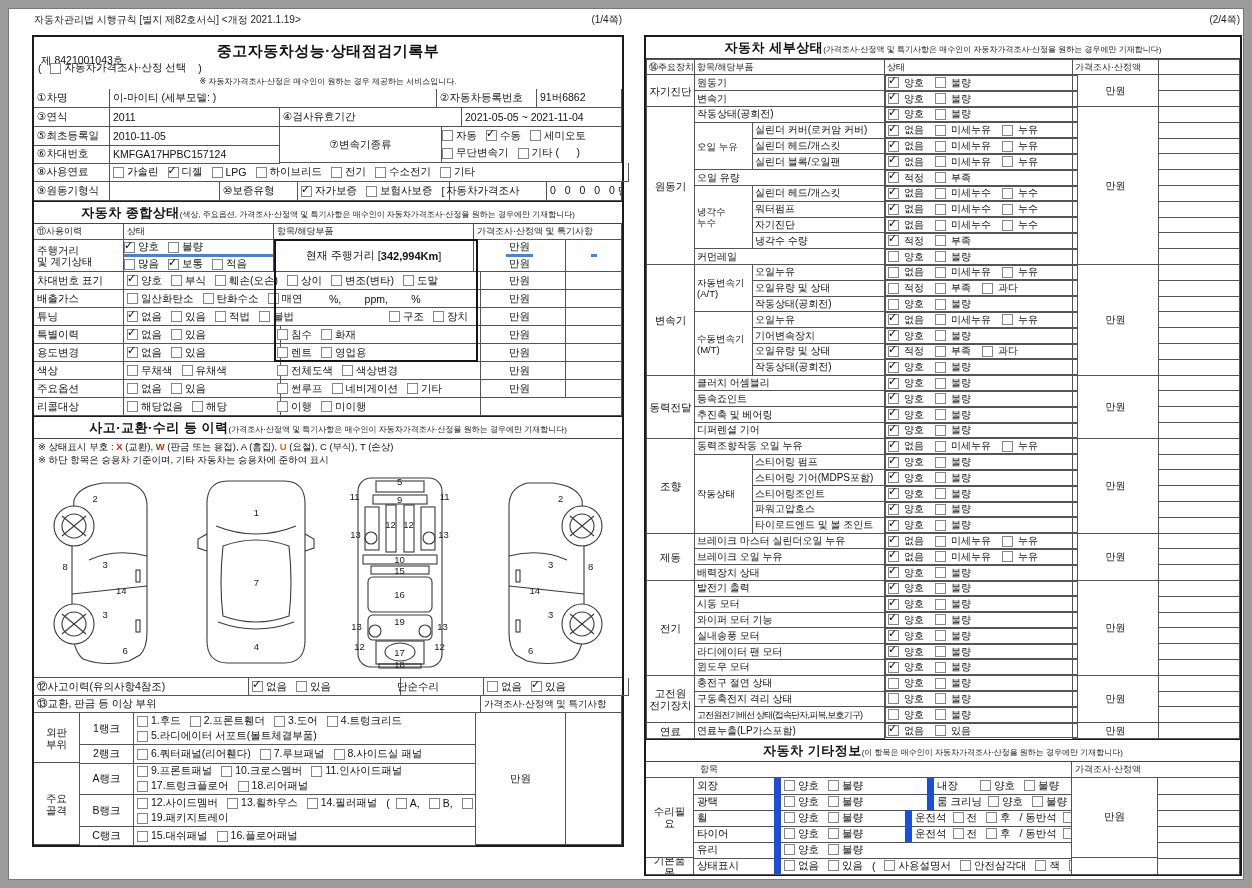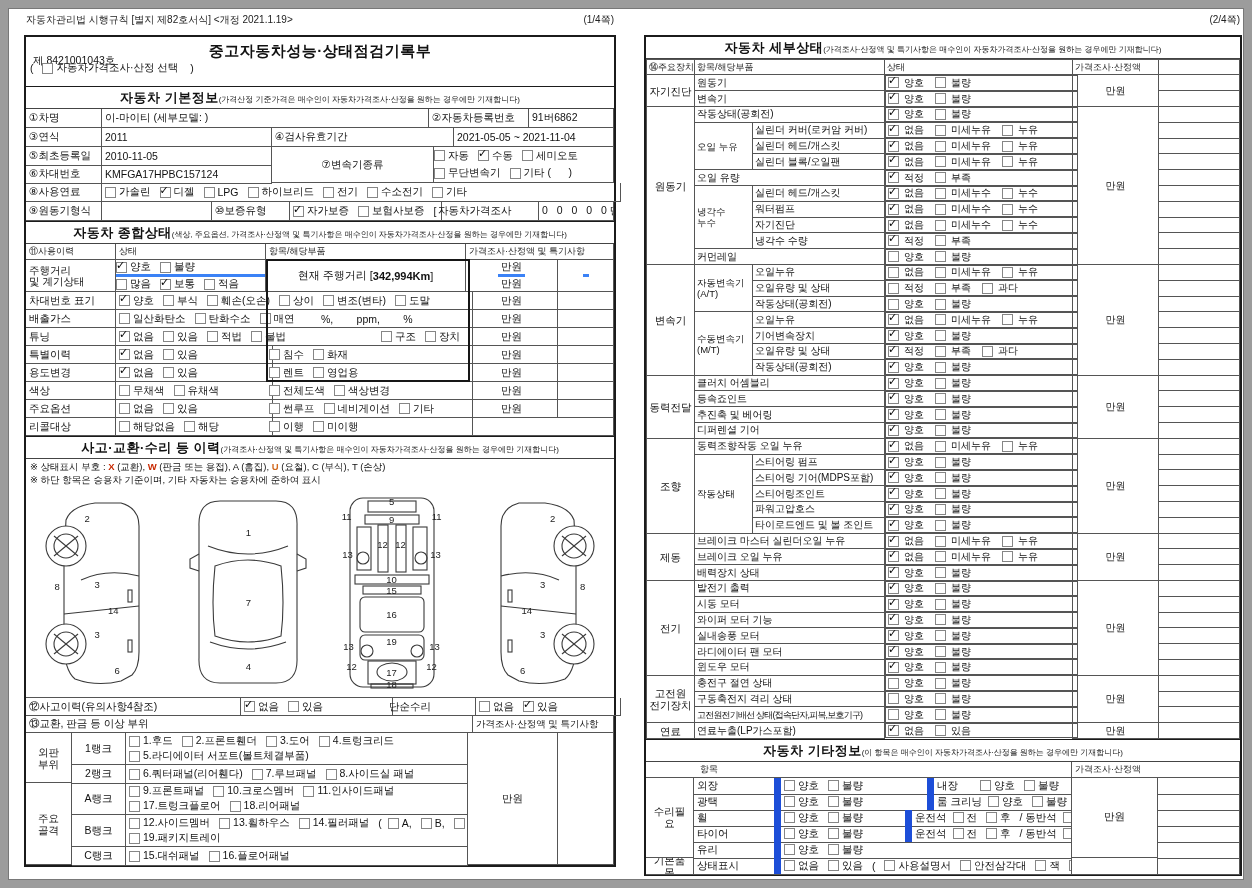--- a/index.html
+++ b/index.html
@@ -1,20 +1,20 @@
 <!DOCTYPE html>
 <html><head>
 <meta charset="utf-8">
 <style>
   html,body{margin:0;padding:0}
   body{width:1252px;height:888px;position:relative;background:#fff;overflow:hidden;
        font-family:"Liberation Sans","DejaVu Sans",sans-serif;color:#111;}
   .frame{position:absolute;inset:0;border:8px solid #9c9c9c;box-shadow:inset 0 0 0 1px #787878;pointer-events:none;z-index:50}
   .page{position:absolute;top:10px}
-  #page1{left:24px;width:592px}
+  #page1{left:32px;width:592px}
   #page2{left:644px;width:598px}
   .phead{display:flex;justify-content:space-between;align-items:flex-end;font-size:10px;height:17px;padding:0 2px;color:#222}
   .box{border:2px solid #1b1b1b;margin-top:8px;background:#fff}
   .bar{border-top:1.5px solid #1b1b1b;border-bottom:1px solid #444;text-align:center;padding:2px 0 1px;line-height:15px}
   .bar b{font-size:13px;letter-spacing:0.5px}
   .bar .sm{font-size:8px;color:#222}
   .titlebox{position:relative;text-align:center;padding:5px 0 2px;min-height:42px}
   .docno{position:absolute;left:7px;top:17px;font-size:10.5px}
   .t1{font-size:15px;font-weight:bold;letter-spacing:0.5px}
   .topt{display:inline-flex;align-items:center;vertical-align:2px;margin-left:4px;font-size:10.5px}
@@ -80,23 +80,23 @@
     <div class="titlebox">
       <div class="docno">제 8421001043호</div>
       <div><span class="t1">중고자동차성능·상태점검기록부</span><span class="topt ckrow">
             <span class="cktx">( </span>
             <span class="ck">
               <span class="bx"></span>
               <span class="cklb">자동차가격조사·산정 선택</span>
             </span>
             <span class="cktx"> )</span>
           </span></div>
+      <div class="tnote">※ 자동차가격조사·산정은 매수인이 원하는 경우 제공하는 서비스입니다.</div>
     </div>
 
-    <div class="bar"><b>자동차 기본정보</b><span class="sm">(가격산정 기준가격은 매수인이 자동차가격조사·산정을 원하는 경우에만 기재합니다)</span></div>
 
     <div class="g" style="grid-template-columns:76px 327px 100px 1fr">
       <div>①차명</div>
       <div>이-마이티 (세부모델: )</div>
       <div>②자동차등록번호</div>
       <div>91버6862</div>
     </div>
     <div class="g" style="grid-template-columns:76px 170px 182px 1fr">
       <div>③연식</div>
       <div>2011</div>

